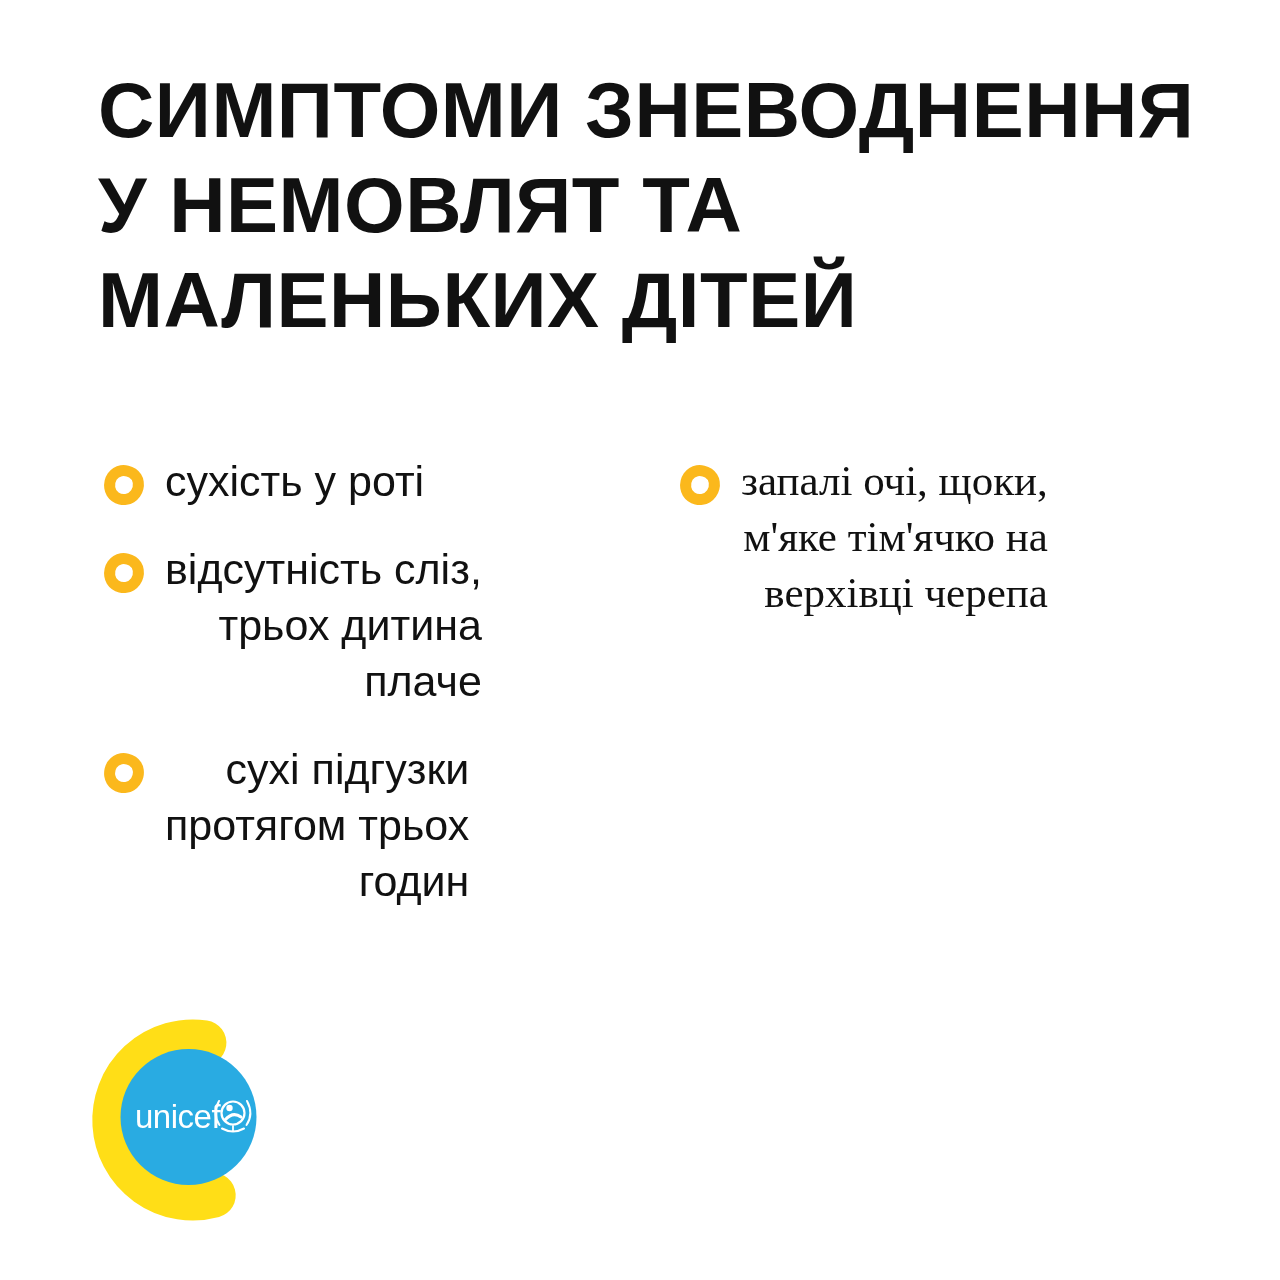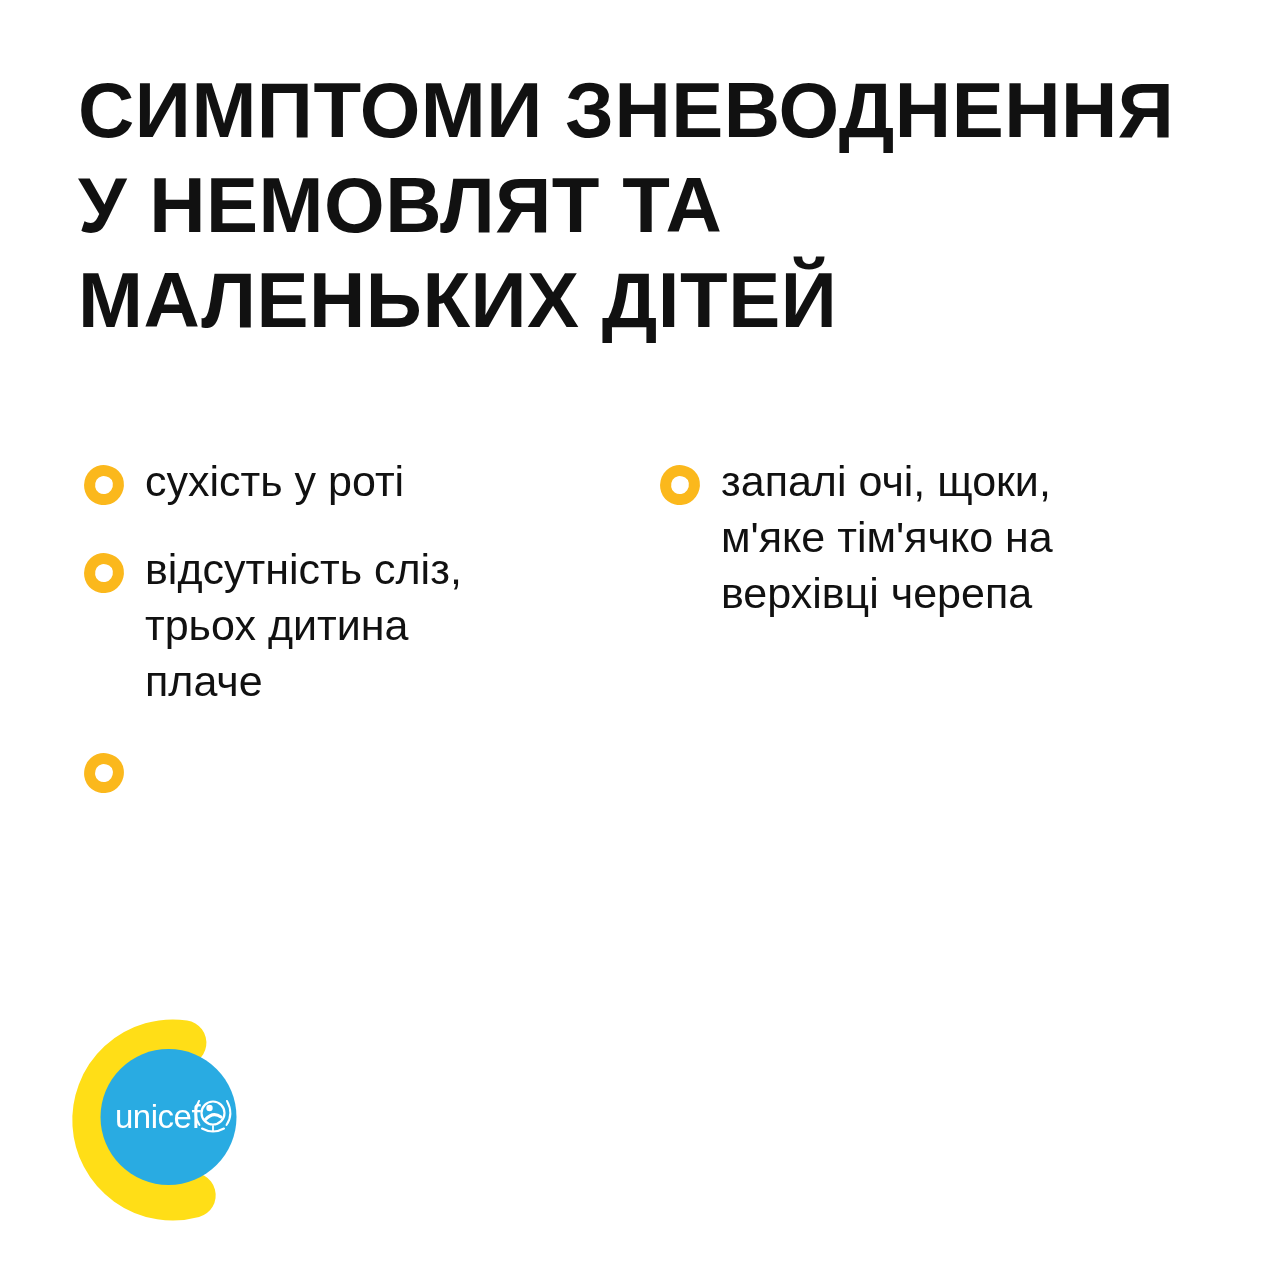--- a/index.html
+++ b/index.html
@@ -4,21 +4,21 @@
 <style>
   * { margin: 0; padding: 0; box-sizing: border-box; }
   html, body { width: 1280px; height: 1280px; }
   body {
     background: var(--background, #ffffff);
     font-family: "Liberation Sans", sans-serif;
     color: var(--text, #111111);
     overflow: hidden;
     position: relative;
   }
-  .poster { position: absolute; inset: 0; }
+  .poster { position: absolute; inset: 0; margin-left: 20px; }
 
   .title {
     position: absolute;
     left: 78px;
     top: 63px;
     font-size: 78px;
     line-height: 95px;
     font-weight: 700;
     letter-spacing: 0.5px;
     color: var(--text, #111111);
@@ -27,21 +27,21 @@
 
   .columns {
     position: absolute;
     left: 84px;
     top: 453px;
     right: 40px;
     display: flex;
   }
   ul.col { list-style: none; }
   ul.col.left  { width: 576px; flex: 0 0 576px; }
-  ul.col.right { flex: 1; }
+  ul.col.right { flex: 1; font-family: Liberation Serif, serif; }
 
   .item {
     display: flex;
     align-items: flex-start;
     margin-bottom: 32px;
   }
   .ring {
     flex: 0 0 40px;
     width: 40px;
     height: 40px;
@@ -51,20 +51,21 @@
     border-radius: 48% 52% 50% 50% / 52% 48% 52% 48%;
     transform: rotate(-8deg);
   }
   .item-text {
     font-size: 43px;
     line-height: 56px;
     font-weight: 400;
     color: var(--text, #111111);
     white-space: pre-line;
     max-width: 440px;
+    text-align: right;
   }
 
   .logo {
     position: absolute;
     left: 55px;
     top: 1000px;
     width: 280px;
     height: 260px;
   }
   .logo text {
@@ -90,20 +91,23 @@
         <span class="item-text">сухість у роті</span>
       </li>
       <li class="item">
         <span class="ring"></span>
         <span class="item-text">відсутність сліз,
 трьох дитина
 плаче</span>
       </li>
       <li class="item">
         <span class="ring"></span>
+        <span class="item-text">сухі підгузки
+протягом трьох
+годин</span>
       </li>
     </ul>
 
     <ul class="col right">
       <li class="item">
         <span class="ring"></span>
         <span class="item-text">запалі очі, щоки,
 м'яке тім'ячко на
 верхівці черепа</span>
       </li>

